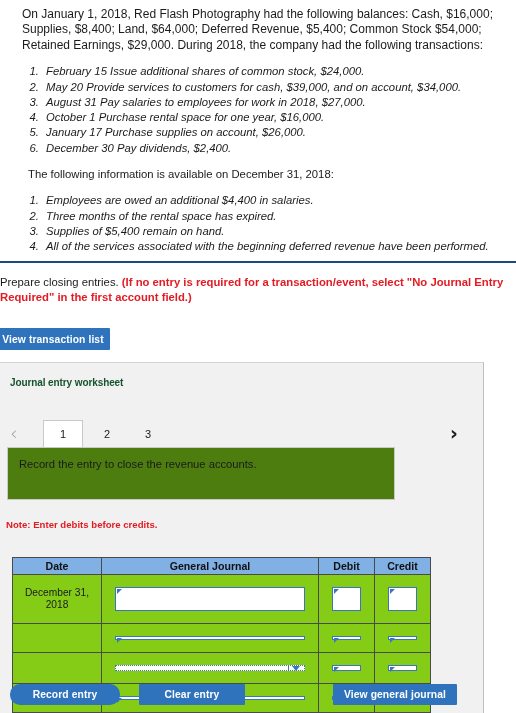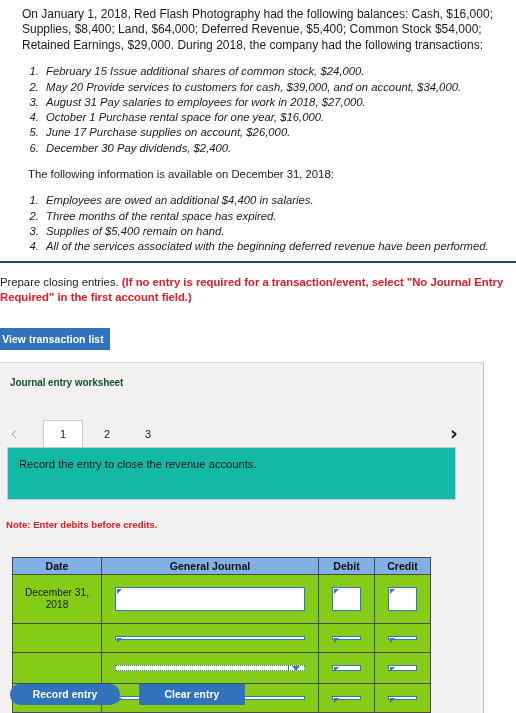--- a/index.html
+++ b/index.html
@@ -97,22 +97,22 @@
     border-bottom: none;
     z-index: 3;
   }
   .tab-1 { left: 47px; width: 40px; }
   .tab-2 { left: 100px; width: 22px; }
   .tab-3 { left: 141px; width: 22px; }
 
   
   .inst-box {
     position: absolute; left: 11px; top: 84px;
-    width: 449px; height: 53px;
-    background:#14b8a6; border:1px solid #c9c9c9;
+    width: 388px; height: 53px;
+    background:#4d7c0f; border:1px solid #c9c9c9;
     z-index: 2;
   }
   .inst-text {
     position: absolute; left: 11px; top: 10px;
     font-size: 11.2px; color:#1b1b1b;
   }
 
   
   .note {
     position: absolute; left: 10px; top: 156px;
@@ -194,21 +194,21 @@
 <div id="page">
 
   <div class="problem">
     <p class="para intro">On January 1, 2018, Red Flash Photography had the following balances: Cash, $16,000; Supplies, $8,400; Land, $64,000; Deferred Revenue, $5,400; Common Stock $54,000; Retained Earnings, $29,000. During 2018, the company had the following transactions:</p>
     <div class="spacer-sm"></div>
     <ol class="numlist">
       <li>February 15 Issue additional shares of common stock, $24,000.</li>
       <li>May 20 Provide services to customers for cash, $39,000, and on account, $34,000.</li>
       <li>August 31 Pay salaries to employees for work in 2018, $27,000.</li>
       <li>October 1 Purchase rental space for one year, $16,000.</li>
-      <li>June 17 Purchase supplies on account, $26,000.</li>
+      <li>January 17 Purchase supplies on account, $26,000.</li>
       <li>December 30 Pay dividends, $2,400.</li>
     </ol>
     <div class="spacer-sm"></div>
     <div class="avail-line">The following information is available on December 31, 2018:</div>
     <div class="spacer-sm"></div>
     <ol class="numlist">
       <li>Employees are owed an additional $4,400 in salaries.</li>
       <li>Three months of the rental space has expired.</li>
       <li>Supplies of $5,400 remain on hand.</li>
       <li>All of the services associated with the beginning deferred revenue have been performed.</li>
@@ -350,16 +350,19 @@
         </tr>
       </tbody>
     </table>
 
     <div class="btn btn-record">
       <span>Record entry</span>
     </div>
     <div class="btn btn-clear">
       <span>Clear entry</span>
     </div>
+    <div class="btn btn-viewgj">
+      <span>View general journal</span>
+    </div>
 
   </div>
 
 </div>
 
 </body></html>

